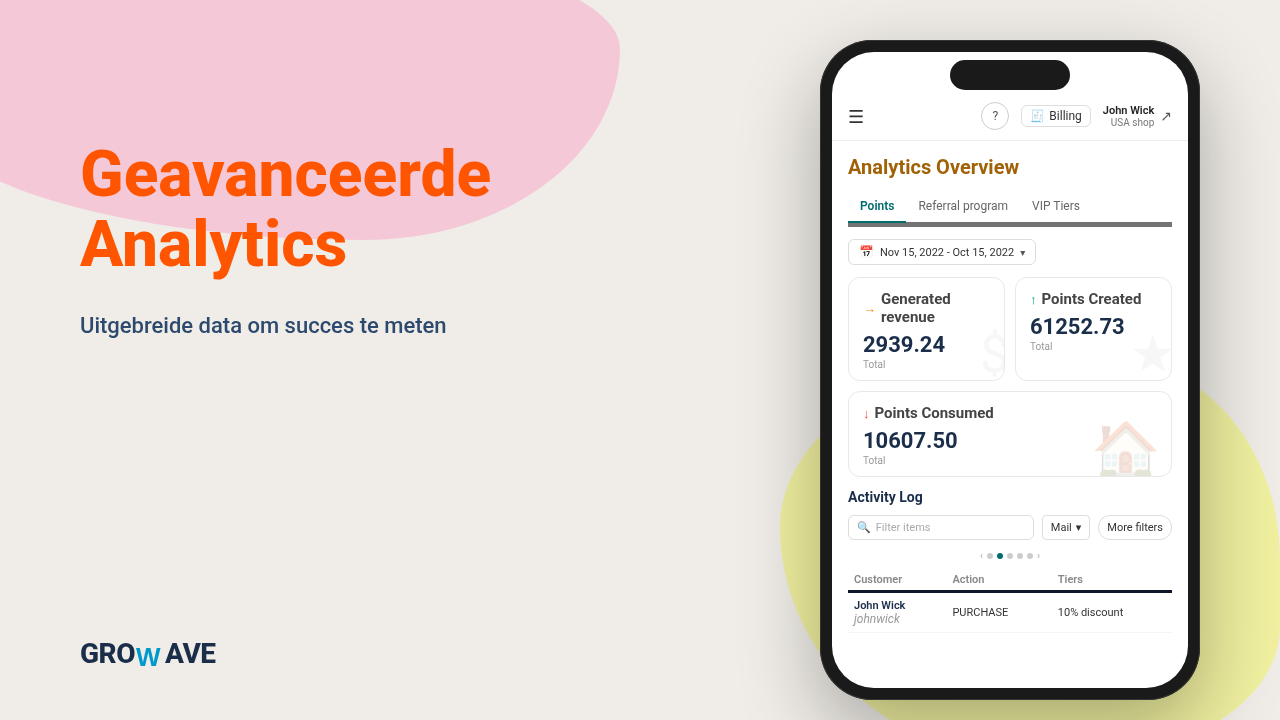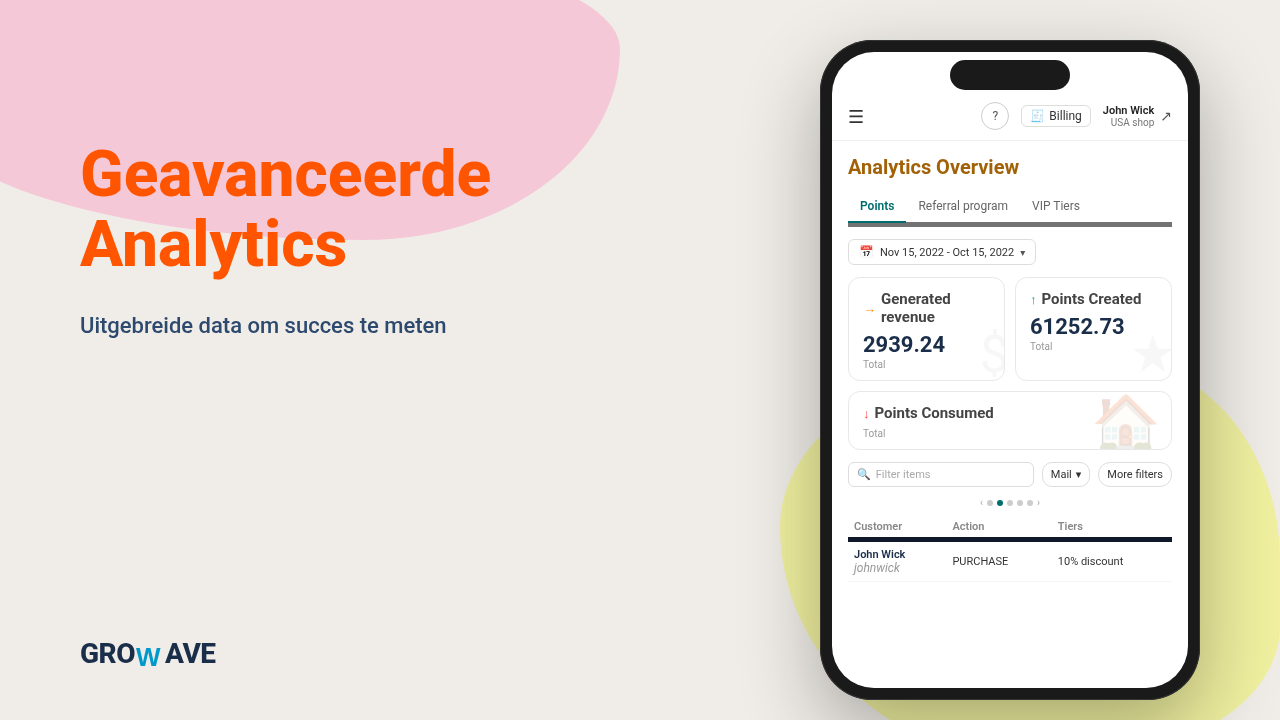--- a/index.html
+++ b/index.html
@@ -316,21 +316,21 @@
       border-radius: 6px;
       padding: 5px 8px;
       font-size: 11px;
       color: #aaa;
     }
     .filter-mail {
       display: flex;
       align-items: center;
       gap: 4px;
       border: 1px solid #ddd;
-      border-radius: 10px;
+      border-radius: 4px;
       padding: 5px 8px;
       font-size: 11px;
       color: #333;
       cursor: pointer;
     }
     .filter-more {
       border: 1px solid #ddd;
       border-radius: 12px;
       padding: 5px 8px;
       font-size: 11px;
@@ -363,21 +363,21 @@
     .activity-table {
       width: 100%;
       border-collapse: collapse;
       font-size: 11px;
     }
     .activity-table th {
       text-align: left;
       padding: 4px 6px;
       color: #888;
       font-weight: 600;
-      border-bottom: 5px solid #0f172a;
+      border-bottom: 3px solid #0f172a;
     }
     .activity-table td {
       padding: 6px 6px;
       color: #333;
       border-bottom: 1px solid #f5f5f5;
     }
     .customer-name {
       font-weight: 600;
       color: #1a2e4a;
     }
@@ -479,25 +479,27 @@
             <div class="metric-bg-icon">★</div>
           </div>
         </div>
 
         
         <div class="metric-card-full">
           <div class="metric-header">
             <span class="metric-icon-arrow-down">↓</span>
             <span class="metric-label">Points Consumed</span>
           </div>
+          <div class="metric-value">10607.50</div>
           <div class="metric-total">Total</div>
           <div class="metric-bg-icon-gift" style="font-size:56px;position:absolute;right:10px;bottom:-8px;color:rgba(200,200,200,0.2);">🏠</div>
         </div>
 
         
+        <div class="activity-title">Activity Log</div>
 
         
         <div class="activity-filters">
           <div class="filter-search">
             <span>🔍</span>
             <span>Filter items</span>
           </div>
           <div class="filter-mail">
             <span>Mail</span>
             <span>▾</span>

